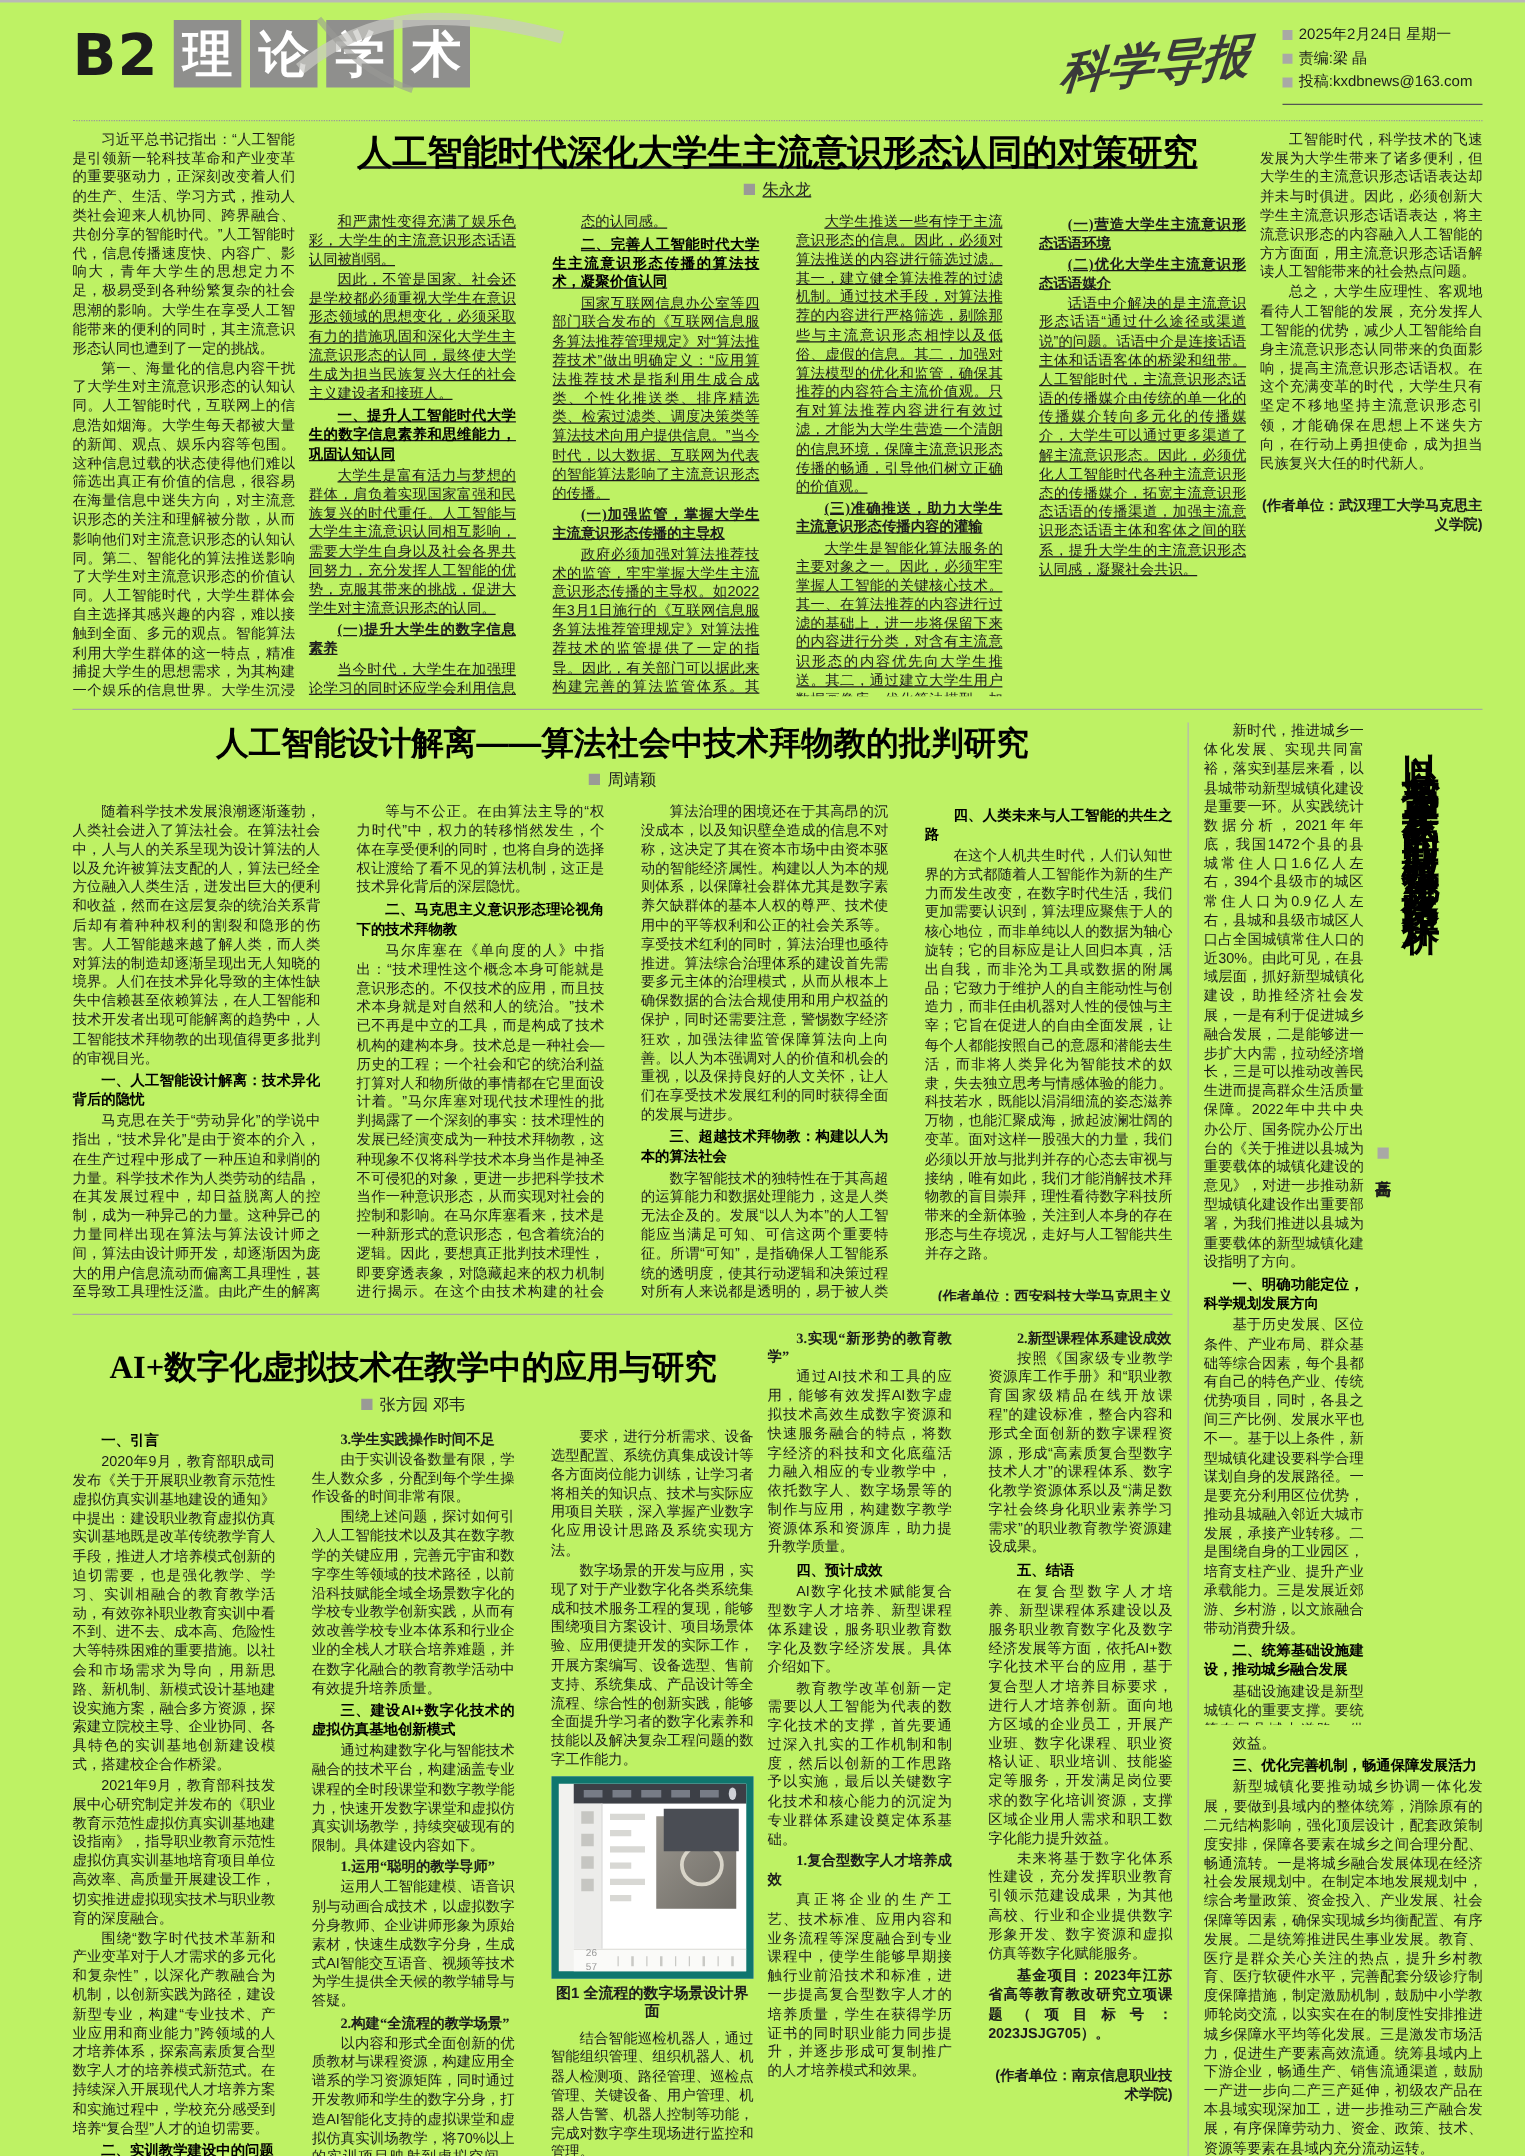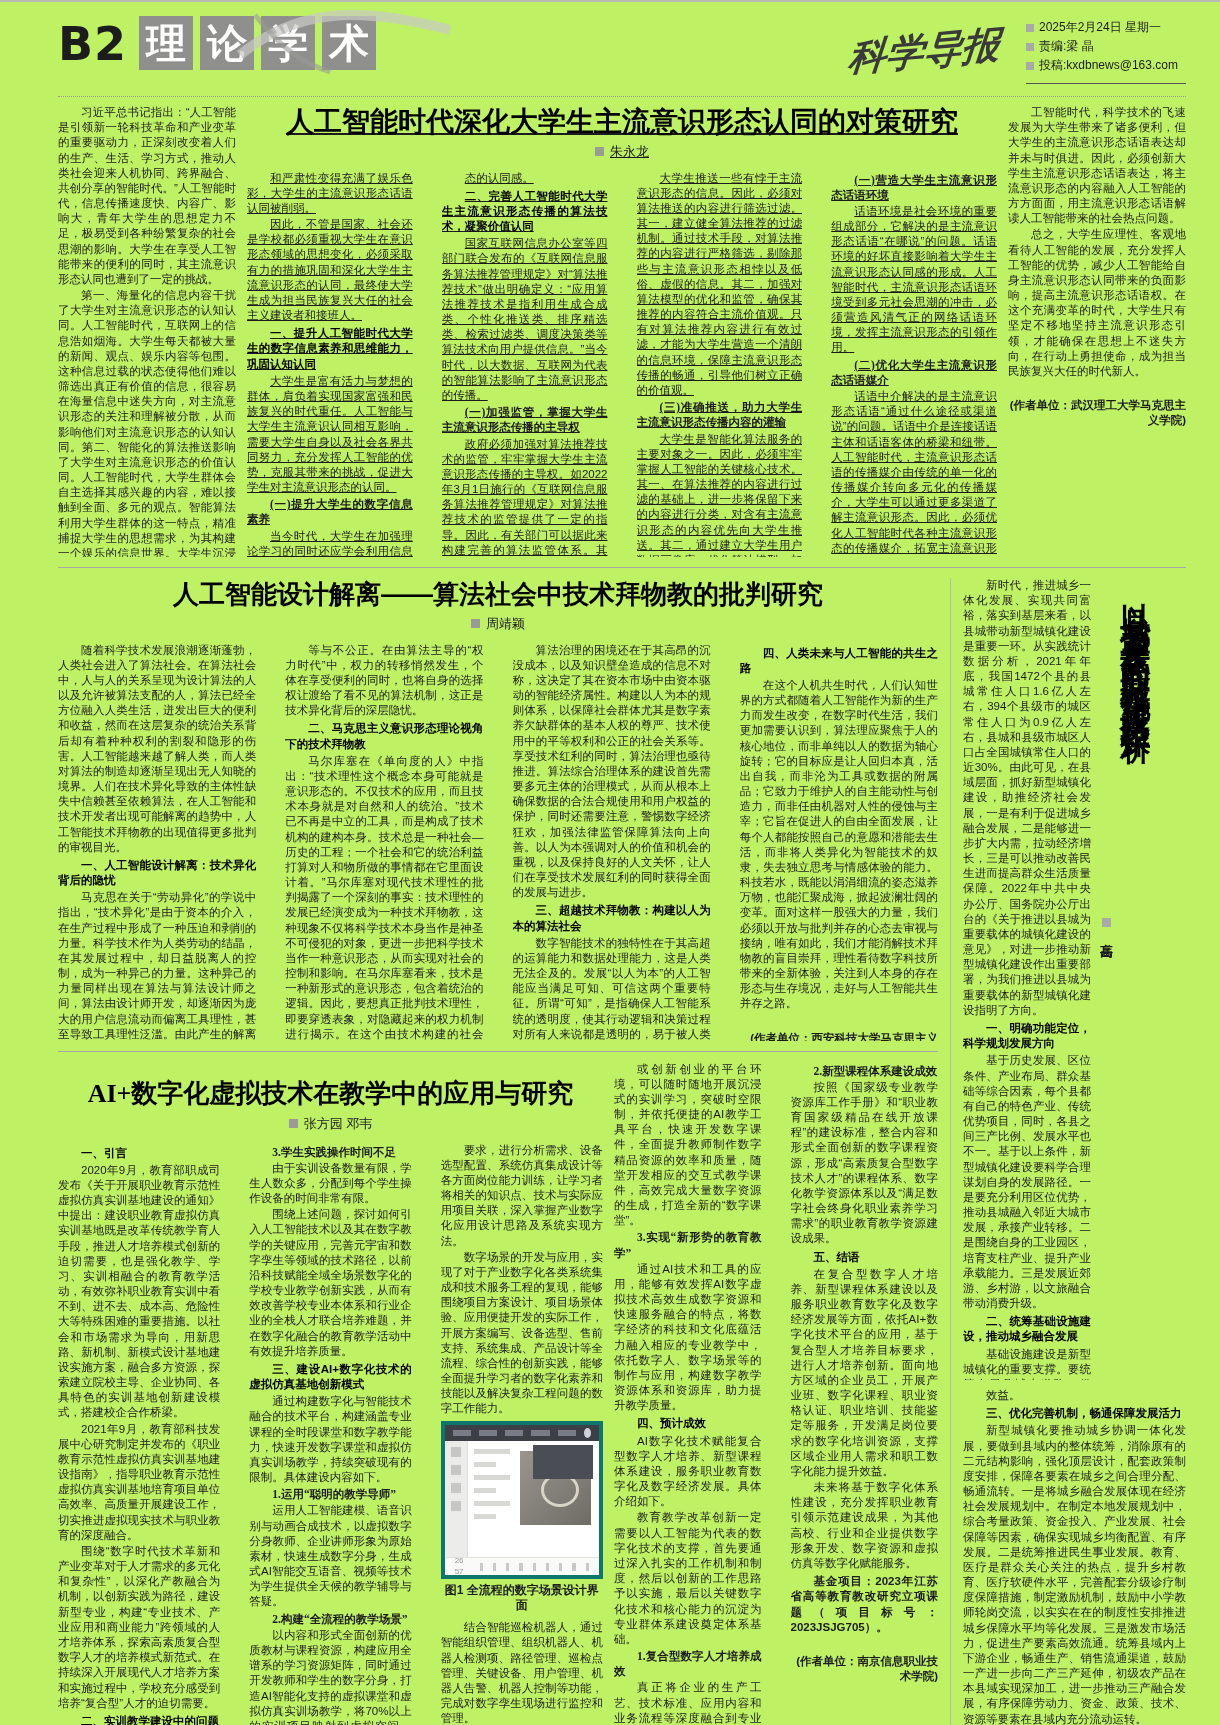--- a/index.html
+++ b/index.html
@@ -51,21 +51,21 @@
   .middiv{border-top:1px solid #a8a8a4;margin:10px 0;}
   
   .ai{display:flex;gap:11px;height:700px;}
   .ai-left{width:545px;flex:0 0 auto;display:flex;flex-direction:column;}
   .ai-left .a-title{font-size:26px;font-family:"Liberation Serif","DejaVu Serif",serif;margin-top:14px;}
   .ai-left .cols{flex:1;}
   .ai-left .tcol{height:608px;}
   .ai-right{flex:1;}
   .ai-right .cols,.ai-right .tcol{height:700px;}
   
-  .figbox{border:4px solid #0f766e;background:#f2f2ef;margin:4px 0 2px 0;overflow:hidden;position:relative;}
+  .figbox{border:6px solid #0f766e;background:#f2f2ef;margin:4px 0 2px 0;overflow:hidden;position:relative;padding-left:12px;}
   .f1{height:150px;}
   .f1 .bar{height:16px;background:#3c3f46;display:flex;align-items:center;gap:8px;padding:0 8px;}
   .f1 .bar i{display:block;width:26px;height:6px;background:#777c86;}
   .f1 .bar .av{width:10px;height:10px;border-radius:50%;background:#cfd2d8;margin-left:auto;}
   .f1 .body{display:flex;height:116px;background:#fff;}
   .f1 .nav{width:22px;background:#ececea;border-right:1px solid #ddd;padding-top:6px;}
   .f1 .nav i{display:block;width:10px;height:10px;background:#c6c6c2;margin:0 auto 8px auto;}
   .f1 .form{flex:1;padding:8px 6px;}
   .f1 .form i{display:block;height:5px;background:#d8d8d4;margin-bottom:8px;width:90%;}
   .f1 .form i.s{width:55%;}
@@ -156,21 +156,20 @@
             <div class="hk">(一)加强监管，掌握大学生主流意识形态传播的主导权</div>
             <div class="p">政府必须加强对算法推荐技术的监管，牢牢掌握大学生主流意识形态传播的主导权。如2022年3月1日施行的《互联网信息服务算法推荐管理规定》对算法推荐技术的监管提供了一定的指导。因此，有关部门可以据此来构建完善的算法监管体系。其一，出台相关法律法规，加大惩处力度，从源头上制止算法支配网络空间的乱象。其二，建立并完善人工干预与用户自主选择机制。在重点环节积极展现契合主流价值导向的信息，对算法推荐服务者进行备案登记，加强对算法推荐内容的把关与审核，严禁有悖于主流价值观的内容进入网络空间，牢牢掌握主流意识形态传播的主导权。</div>
           </div>
           <div class="tcol">
             <div class="p">大学生推送一些有悖于主流意识形态的信息。因此，必须对算法推送的内容进行筛选过滤。其一，建立健全算法推荐的过滤机制。通过技术手段，对算法推荐的内容进行严格筛选，剔除那些与主流意识形态相悖以及低俗、虚假的信息。其二，加强对算法模型的优化和监管，确保其推荐的内容符合主流价值观。只有对算法推荐内容进行有效过滤，才能为大学生营造一个清朗的信息环境，保障主流意识形态传播的畅通，引导他们树立正确的价值观。</div>
             <div class="hk">(三)准确推送，助力大学生主流意识形态传播内容的灌输</div>
             <div class="p">大学生是智能化算法服务的主要对象之一。因此，必须牢牢掌握人工智能的关键核心技术。其一、在算法推荐的内容进行过滤的基础上，进一步将保留下来的内容进行分类，对含有主流意识形态的内容优先向大学生推送。其二，通过建立大学生用户数据画像库、优化算法模型、加强内容建设和反馈机制，提高主流意识形态在大学生中的影响力。</div>
           </div>
           <div class="tcol">
             <div class="hk">(一)营造大学生主流意识形态话语环境</div>
-            <div class="p">话语环境是社会环境的重要组成部分，它解决的是主流意识形态话语“在哪说”的问题。话语环境的好坏直接影响着大学生主流意识形态认同感的形成。人工智能时代，主流意识形态话语环境受到多元社会思潮的冲击，必须营造风清气正的网络话语环境，发挥主流意识形态的引领作用。</div>
             <div class="hk">(二)优化大学生主流意识形态话语媒介</div>
             <div class="p">话语中介解决的是主流意识形态话语“通过什么途径或渠道说”的问题。话语中介是连接话语主体和话语客体的桥梁和纽带。人工智能时代，主流意识形态话语的传播媒介由传统的单一化的传播媒介转向多元化的传播媒介，大学生可以通过更多渠道了解主流意识形态。因此，必须优化人工智能时代各种主流意识形态的传播媒介，拓宽主流意识形态话语的传播渠道，加强主流意识形态话语主体和客体之间的联系，提升大学生的主流意识形态认同感，凝聚社会共识。</div>
           </div>
         </div>
     </div>
     <div class="sidecol tcol">
         <div class="p">工智能时代，科学技术的飞速发展为大学生带来了诸多便利，但大学生的主流意识形态话语表达却并未与时俱进。因此，必须创新大学生主流意识形态话语表达，将主流意识形态的内容融入人工智能的方方面面，用主流意识形态话语解读人工智能带来的社会热点问题。</div>
         <div class="p">总之，大学生应理性、客观地看待人工智能的发展，充分发挥人工智能的优势，减少人工智能给自身主流意识形态认同带来的负面影响，提高主流意识形态话语权。在这个充满变革的时代，大学生只有坚定不移地坚持主流意识形态引领，才能确保在思想上不迷失方向，在行动上勇担使命，成为担当民族复兴大任的时代新人。</div>
         <div class="author">(作者单位：武汉理工大学马克思主义学院)</div>
       </div>
@@ -310,21 +309,20 @@
                       <div class="armv"></div>
                     </div>
                   </div>
                 </div>
               </div>
             </div>
         </div>
         <div class="ai-right">
           <div class="cols">
               <div class="tcol">
-                <div class="p">或创新创业的平台环境，可以随时随地开展沉浸式的实训学习，突破时空限制，并依托便捷的AI教学工具平台，快速开发数字课件，全面提升教师制作数字精品资源的效率和质量，随堂开发相应的交互式教学课件，高效完成大量数字资源的生成，打造全新的“数字课堂”。</div>
                 <div class="num">3.实现“新形势的教育教学”</div>
                 <div class="p">通过AI技术和工具的应用，能够有效发挥AI数字虚拟技术高效生成数字资源和快速服务融合的特点，将数字经济的科技和文化底蕴活力融入相应的专业教学中，依托数字人、数字场景等的制作与应用，构建数字教学资源体系和资源库，助力提升教学质量。</div>
                 <div class="h">四、预计成效</div>
                 <div class="p">AI数字化技术赋能复合型数字人才培养、新型课程体系建设，服务职业教育数字化及数字经济发展。具体介绍如下。</div>
                 <div class="p">教育教学改革创新一定需要以人工智能为代表的数字化技术的支撑，首先要通过深入扎实的工作机制和制度，然后以创新的工作思路予以实施，最后以关键数字化技术和核心能力的沉淀为专业群体系建设奠定体系基础。</div>
                 <div class="num">1.复合型数字人才培养成效</div>
                 <div class="p">真正将企业的生产工艺、技术标准、应用内容和业务流程等深度融合到专业课程中，使学生能够早期接触行业前沿技术和标准，进一步提高复合型数字人才的培养质量，学生在获得学历证书的同时职业能力同步提升，并逐步形成可复制推广的人才培养模式和效果。</div>
               </div>
               <div class="tcol">
                 <div class="num">2.新型课程体系建设成效</div>

